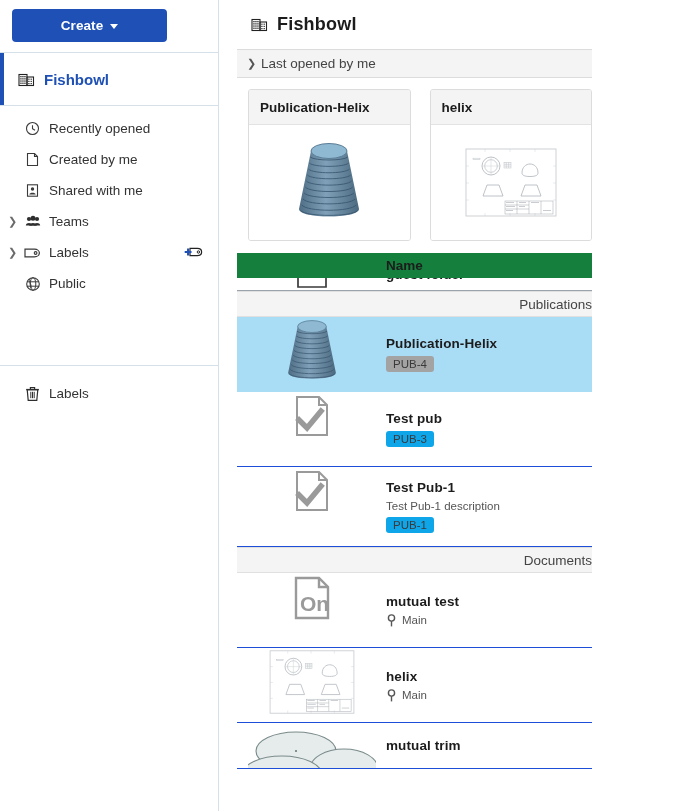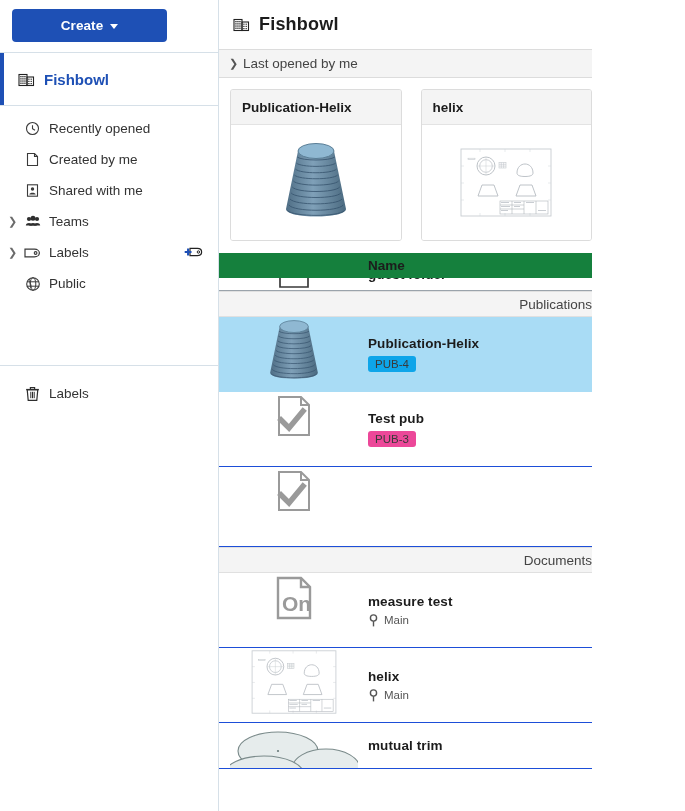--- a/index.html
+++ b/index.html
@@ -1,21 +1,21 @@
 <!DOCTYPE html>
 <html><head>
 <meta charset="utf-8">
 <style>
   html,body{margin:0;padding:0;}
   body{
     width:685px;height:811px;overflow:hidden;
     font-family:"Liberation Sans", sans-serif;
     font-size:13px;color:#2b2b2b;background:#ffffff;
   }
-  #app{display:flex;width:592px;height:811px;position:relative;}
+  #app{display:flex;width:592px;height:811px;position:relative;gap:18px;}
 
   
   #sidebar{
     width:219px;min-width:219px;height:811px;background:#fff;
     border-right:1px solid #d6e0e8;box-sizing:border-box;position:relative;
   }
   .create-wrap{padding:9px 12px 10px 12px;}
   .create-btn{
     width:155px;height:33px;background:#1e50b5;color:#fff;border:none;border-radius:4px;
     font-family:"Liberation Sans", sans-serif;font-size:13.5px;font-weight:bold;
@@ -89,24 +89,24 @@
   }
   .row.selected{background:#a9dcf5;border-bottom:1px solid #a9dcf5;}
   .row.short{height:37px;border-bottom:none;}
   .row-thumb{
     width:149px;min-width:149px;height:100%;display:flex;align-items:flex-start;justify-content:center;
   }
   .row-info{display:flex;flex-direction:column;justify-content:center;gap:5px;}
   .row-title{font-size:13.5px;font-weight:bold;color:#1c1c1c;letter-spacing:.1px;}
   .row-desc{font-size:11.5px;color:#555;}
   .badge{
-    display:inline-block;background:#ec4899;color:#3a3a3a;border-radius:3px;
+    display:inline-block;background:#0ea5e9;color:#3a3a3a;border-radius:3px;
     padding:2px 7px;font-size:11.5px;align-self:flex-start;
   }
-  .row.selected .badge{background:#0ea5e9;}
+  .row.selected .badge{background:#a3a3a3;}
   .ws{display:flex;align-items:center;gap:5px;font-size:11.5px;color:#555;}
   .group-bar{
     height:26px;background:#f4f4f4;border-top:1px solid #e0e0e0;border-bottom:1px solid #e0e0e0;
     display:flex;align-items:center;padding-left:9px;box-sizing:border-box;
     font-size:13.5px;color:#444;justify-content:flex-end;
   }
   .divider-strong{height:1px;background:#9aa3ab;}
 </style>
 </head>
 <body>
@@ -437,36 +437,41 @@
       </div>
 
       <div class="row" style="height:80px;">
         <div class="row-thumb">
           <svg width="48" height="48" viewBox="0 0 48 48">
             <path d="M9 5 H31 L39 13 V43 H9 Z" fill="none" stroke="#9a9a9a" stroke-width="2"></path>
             <path d="M31 5 V13 H39" fill="none" stroke="#9a9a9a" stroke-width="2"></path>
             <path d="M11 28 L19 36 L33 19" fill="none" stroke="#9a9a9a" stroke-width="5.5" stroke-linecap="square"></path>
           </svg>
         </div>
+        <div class="row-info">
+          <span class="row-title">Test Pub-1</span>
+          <span class="row-desc">Test Pub-1 description</span>
+          <span class="badge">PUB-1</span>
+        </div>
       </div>
 
       <div class="group-bar">
         <span>Documents</span>
       </div>
 
       <div class="row">
         <div class="row-thumb">
           <svg width="50" height="50" viewBox="0 0 50 50">
             <path d="M9 5 H32 L41 14 V45 H9 Z" fill="none" stroke="#9a9a9a" stroke-width="2.4"></path>
             <path d="M32 5 V14 H41" fill="none" stroke="#9a9a9a" stroke-width="2.4"></path>
             <text x="13" y="38" font-family="'Liberation Sans', sans-serif" font-size="21" font-weight="bold" fill="#9a9a9a">On</text>
           </svg>
         </div>
         <div class="row-info">
-          <span class="row-title">measure test</span>
+          <span class="row-title">mutual test</span>
           <span class="ws">
             <svg width="11" height="13" viewBox="0 0 11 13">
               <circle cx="5.5" cy="4" r="3.1" fill="none" stroke="#555" stroke-width="1.4"></circle>
               <path d="M5.5 7.1 V12.4" stroke="#555" stroke-width="1.4"></path>
             </svg>
             <span>Main</span>
           </span>
         </div>
       </div>
 

